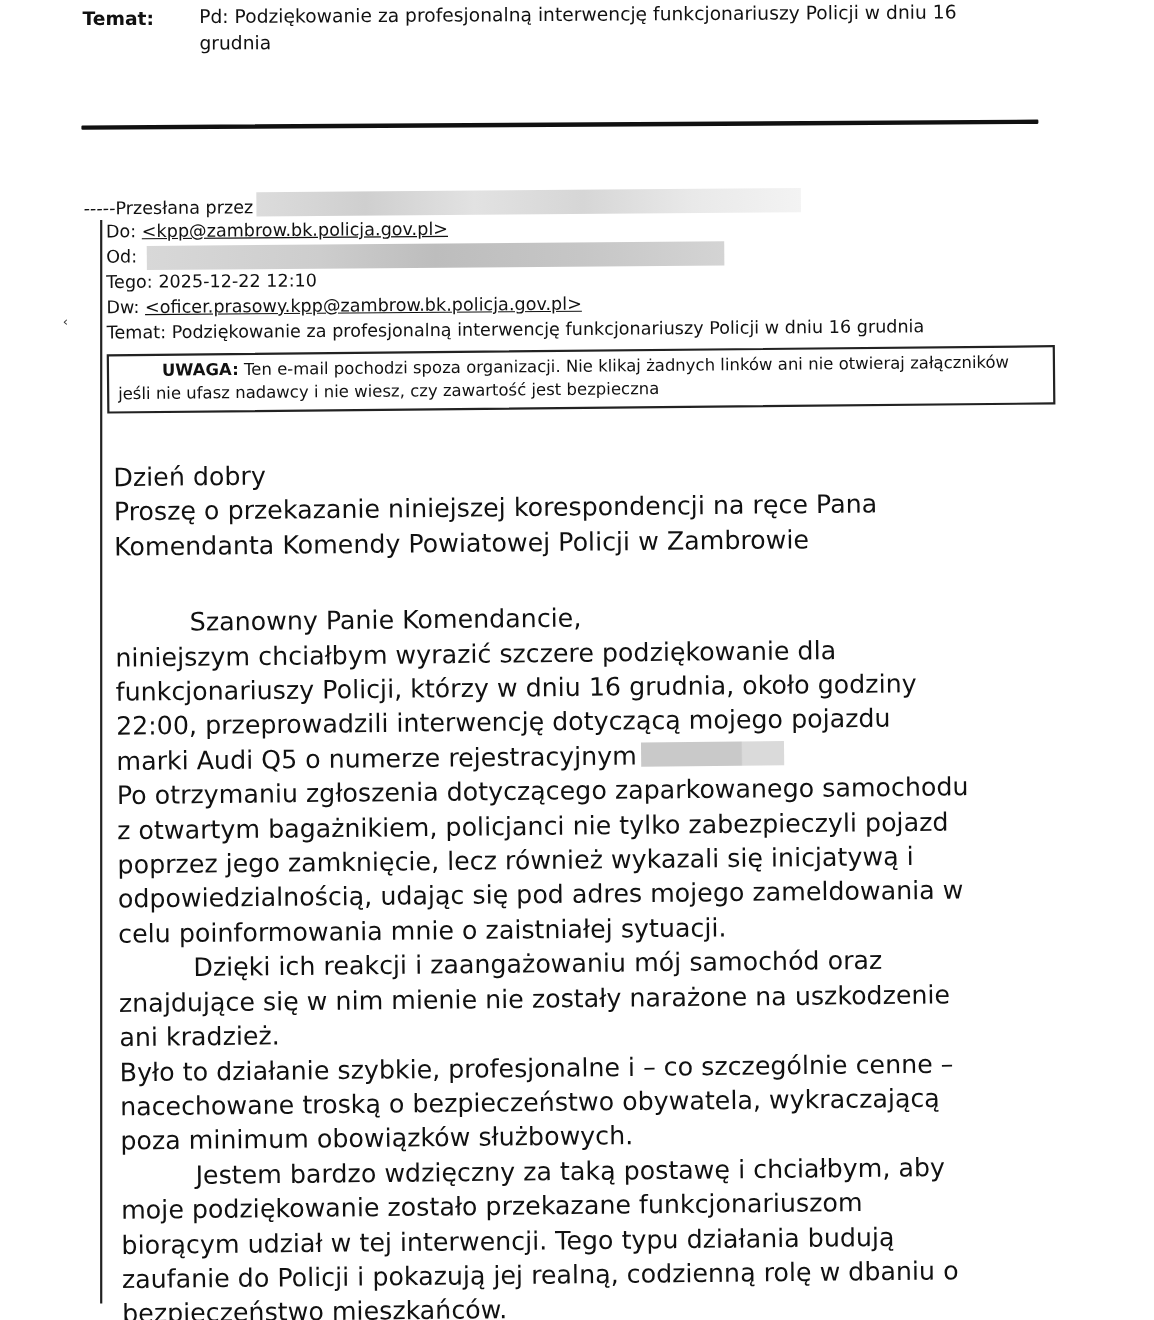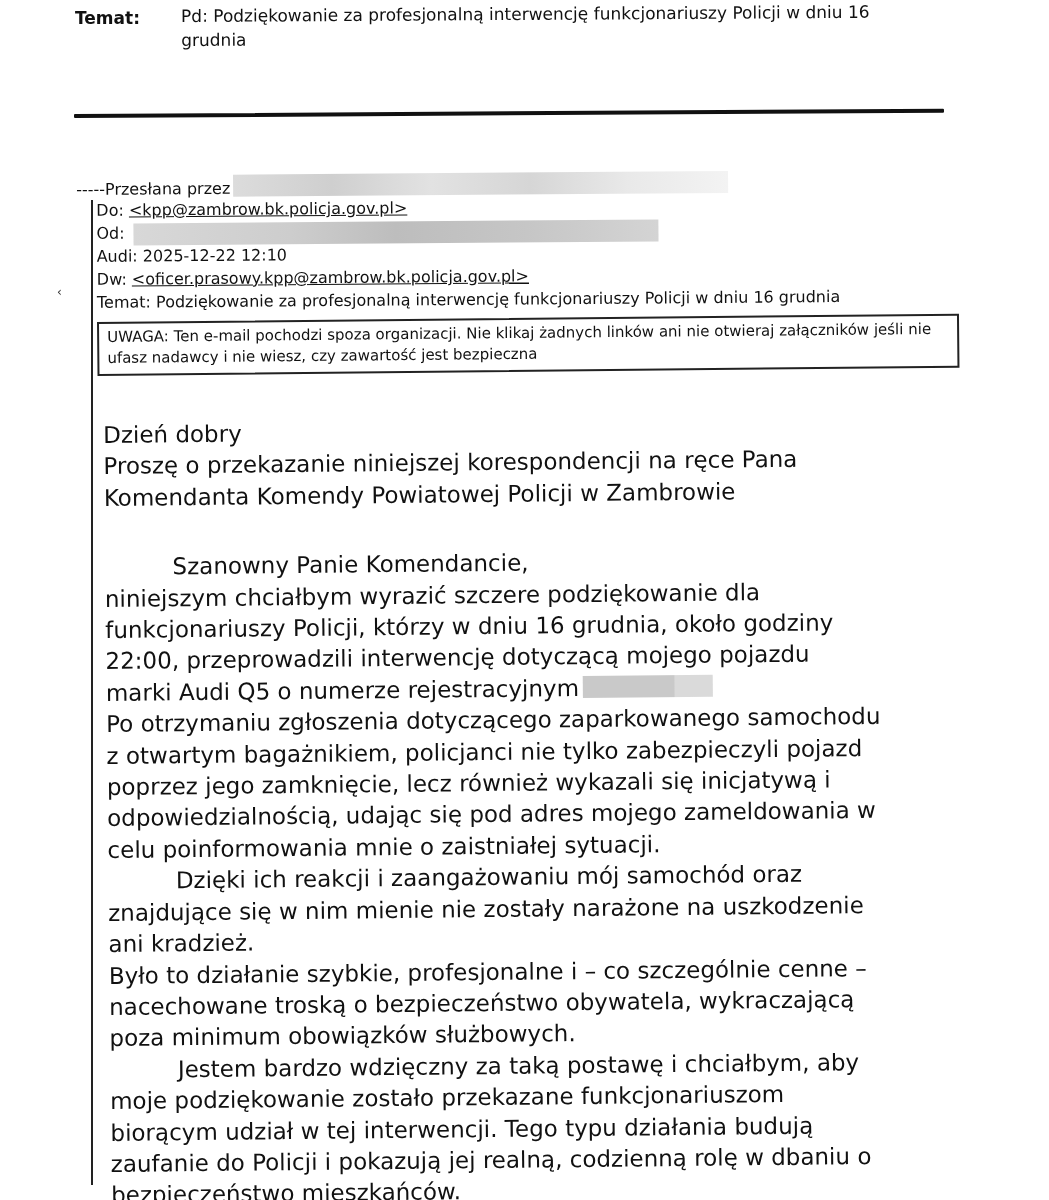--- a/index.html
+++ b/index.html
@@ -15,21 +15,21 @@
   .fwd { position:absolute; left:76px; top:176px; width:880px; transform:rotate(-0.45deg); transform-origin:left top; }
   .fwd-line { font-size:16px; line-height:23px; white-space:nowrap; position:relative; height:23px; }
   .fwd-line a { color:#111; text-decoration:underline; }
   .redact { display:inline-block; height:22px; vertical-align:middle; background:linear-gradient(90deg,#dcdcdc 0%,#cfcfcf 20%,#e2e2e2 40%,#d6d6d6 60%,#e9e9e9 80%,#f3f3f3 100%); }
   .redact.dark { background:linear-gradient(90deg,#d8d8d8 0%,#cdcdcd 30%,#bdbdbd 50%,#c6c6c6 75%,#d4d4d4 100%); }
   .indent-block { position:relative; margin-left:20px; }
 
   .left-bar { position:absolute; left:91px; top:200px; width:2px; height:985px; background:#222; }
 
   .warn { position:absolute; left:97px; top:322px; width:842px; border:2px solid #222; padding:3px 8px 5px 8px; font-size:15px; line-height:21px; transform:rotate(-0.55deg); transform-origin:left top; }
-  .warn b { font-weight:normal; }
+  .warn b { font-weight:bold;margin-left:40px; }
 
   .body-text { position:absolute; left:103px; top:420px; width:860px; font-size:23px; line-height:31.4px; transform:rotate(-0.6deg); transform-origin:left top; }
   .body-text p { margin:0; white-space:nowrap; }
   .gap { height:38px; }
   .ind { padding-left:68px; }
   .plate { display:inline-block; width:130px; height:22px; vertical-align:-2px; margin-left:4px; background:linear-gradient(90deg,#c9c9c9 0%,#c9c9c9 70%,#dadada 71%,#dadada 100%); }
   .stray { position:absolute; left:57px; top:285px; font-size:12px; color:#333; }
 </style>
 </head>
 <body>
@@ -50,21 +50,21 @@
   <div class="indent-block">
     <div class="fwd-line">
       <span>Do:</span>
       <a>&lt;kpp@zambrow.bk.policja.gov.pl&gt;</a>
     </div>
     <div class="fwd-line">
       <span>Od:</span>
       <span class="redact dark" style="width:525px;margin-left:4px;"></span>
     </div>
     <div class="fwd-line">
-      <span>Audi:</span>
+      <span>Tego:</span>
       <span>2025-12-22 12:10</span>
     </div>
     <div class="fwd-line">
       <span>Dw:</span>
       <a>&lt;oficer.prasowy.kpp@zambrow.bk.policja.gov.pl&gt;</a>
     </div>
     <div class="fwd-line">
       <span>Temat:</span>
       <span>Podziękowanie za profesjonalną interwencję funkcjonariuszy Policji w dniu 16 grudnia</span>
     </div>

